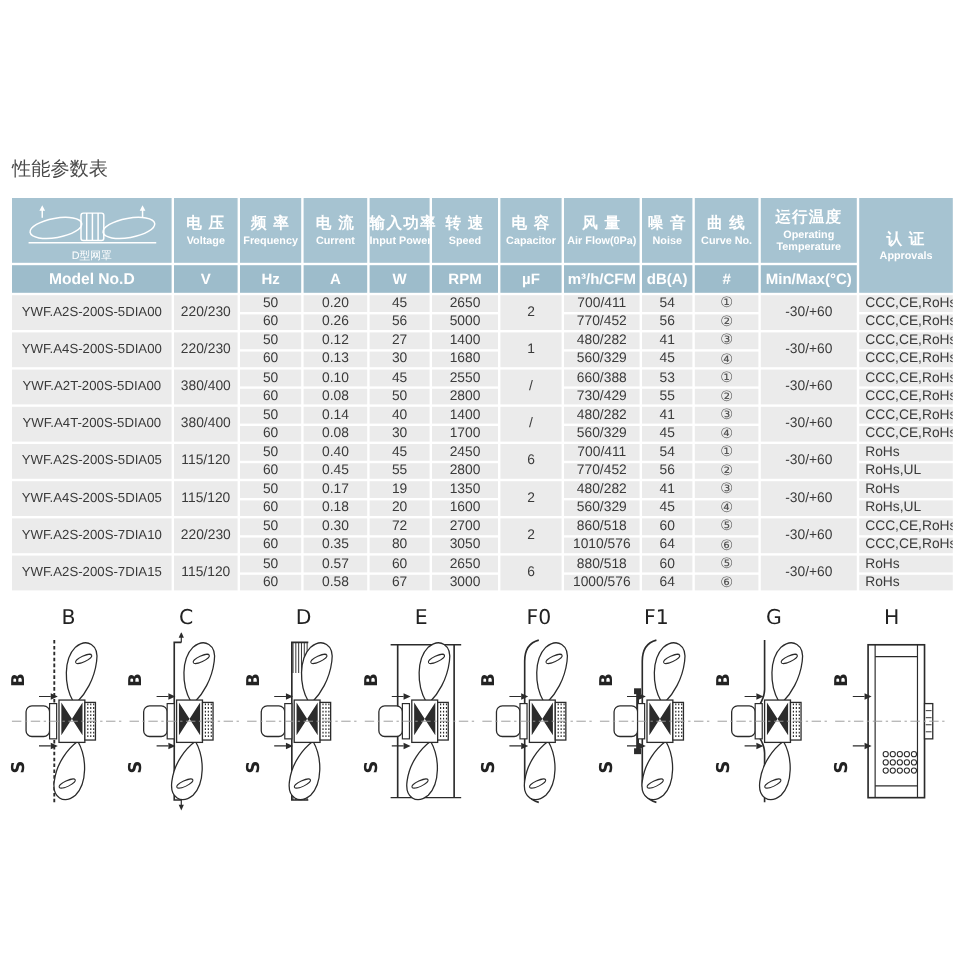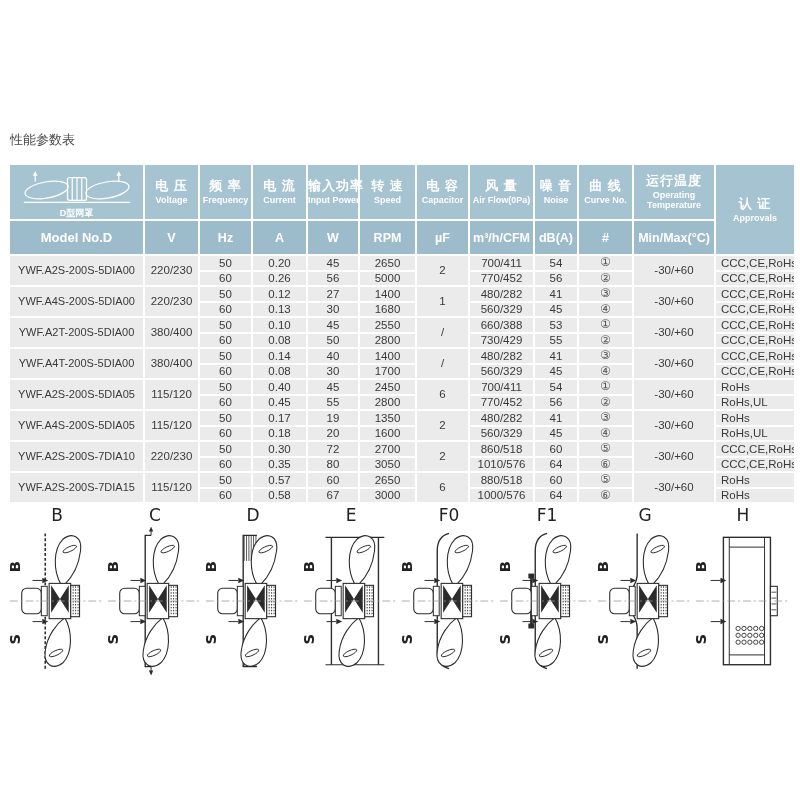--- a/index.html
+++ b/index.html
@@ -3,32 +3,32 @@
 <meta charset="utf-8">
 <style>
   :root{
     --header-bg:#a6c3d1; --unit-bg:#9dbccb; --row-bg:#ebebeb;
     --header-text:#ffffff; --body-text:#3a3a3a; --line:#2b2b2b;
   }
   *{box-sizing:border-box}
   html,body{margin:0;padding:0}
   body{width:800px;height:800px;background:#fff;position:relative;
        font-family:"Liberation Sans","DejaVu Sans",sans-serif;}
-  .title{position:absolute;left:10px;top:131px;font-size:13px;color:#4a4a4a}
+  .title{position:absolute;left:10px;top:131px;font-size:16px;color:#4a4a4a}
   table.spec{position:absolute;left:8px;top:163px;width:784px;
              border-collapse:separate;border-spacing:2px;table-layout:fixed}
   thead th{background:var(--header-bg);color:var(--header-text);text-align:center;
            vertical-align:middle;padding:0;font-weight:bold}
   #hrow1 th{height:54px}
-  #hrow2 th{height:33px;font-size:12.5px;background:var(--unit-bg)}
+  #hrow2 th{height:23px;font-size:12.5px;background:var(--unit-bg)}
   th .zh{font-size:13px;letter-spacing:1px;white-space:nowrap;line-height:1.3}
   th .en{font-size:9px;line-height:1.15;white-space:nowrap;font-weight:bold}
   th .en.wrap{white-space:normal}
   th.img-cell svg{display:block;margin:3px auto 0}
-  th.img-cell .cap{font-size:9px;color:#fff;line-height:1;margin-top:1px;font-weight:bold}
+  th.img-cell .cap{font-size:9px;color:#fff;line-height:1;margin-top:1px;font-weight:normal}
   tbody td{background:var(--row-bg);color:var(--body-text);font-size:11.5px;
            text-align:center;height:13.5px;padding:0 2px;line-height:1.05;
            vertical-align:middle;white-space:nowrap;overflow:hidden}
   tbody td.model-cell{font-size:11px}
   tbody td.appr-cell{text-align:left;padding-left:5px}
   tbody td.curve-cell{font-size:12px;color:#555}
   .diagrams{position:absolute;left:8px;top:503px;width:784px;display:flex}
   .diag{width:98px;text-align:center}
   .diag .dlabel{font-size:17px;color:#222;height:24px;line-height:24px;
                 font-family:"DejaVu Sans",sans-serif}

